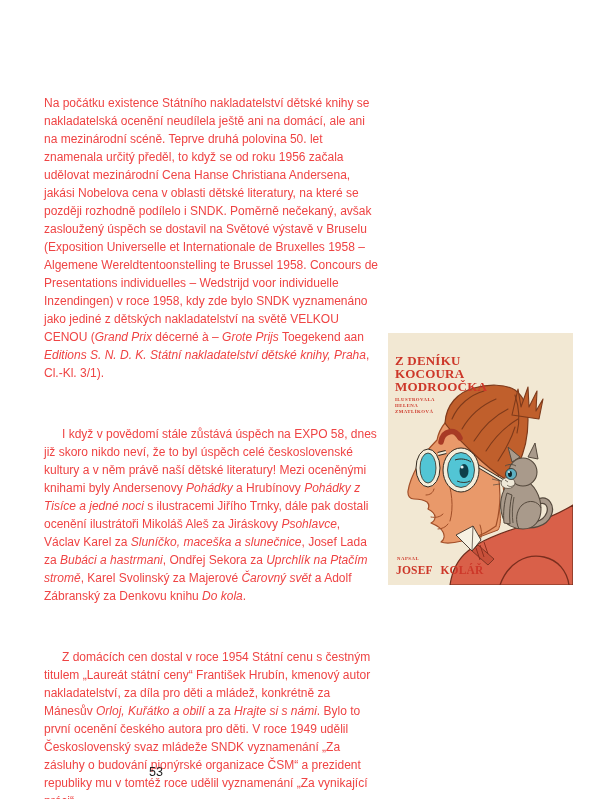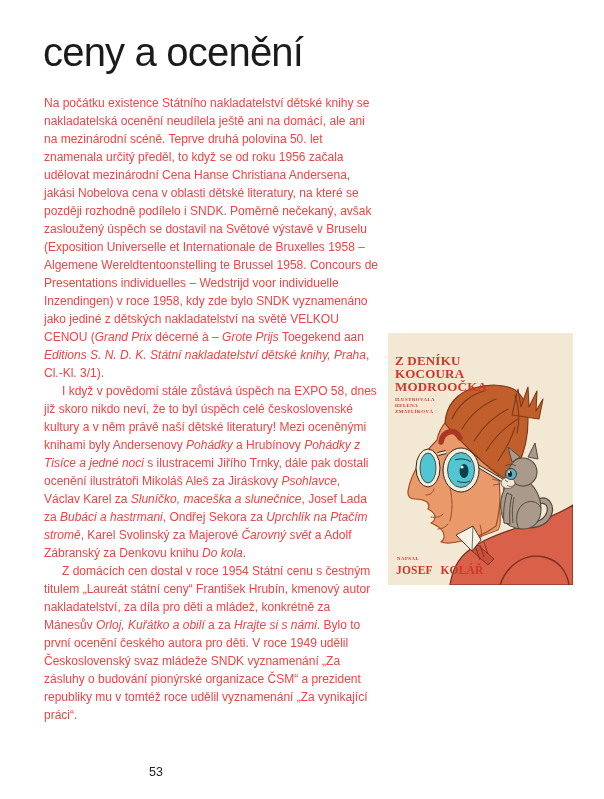--- a/index.html
+++ b/index.html
@@ -16,21 +16,21 @@
     position:absolute;left:43px;top:30px;margin:0;
     font-size:40px;font-weight:400;letter-spacing:-0.8px;
     color:#1b1b1b;
   }
   .text-column{
     position:absolute;left:44px;top:94px;width:334px;
     font-size:12px;line-height:18px;color:#ef4444;
     text-align:left;
   }
   .text-column p{margin:0;}
-  .text-column p.indent{text-indent:18px;}
+  .text-column p.indent{text-indent:18px;margin-top:43px;}
   .text-column em{font-style:italic;}
   .book-cover{
     position:absolute;left:388px;top:333px;width:190px;height:252px;
     display:block;
   }
   .page-number{
     position:absolute;left:149px;top:765px;
     font-size:12.5px;font-weight:400;color:#222222;
   }
   .cover-title{
@@ -42,21 +42,20 @@
     font-family:"Liberation Serif", serif;
     font-weight:700;
     letter-spacing:0.5px;
   }
 </style>
 </head>
 <body>
 
 <div class="page">
 
-  <h1 class="page-title">ceny a ocenění</h1>
 
   <section class="text-column">
       <p class=""><span>Na počátku existence Státního nakladatelství dětské knihy se nakladatelská ocenění neudílela ještě ani na domácí, ale ani na mezinárodní scéně. Teprve druhá polovina 50. let znamenala určitý předěl, to když se od roku 1956 začala udělovat mezinárodní Cena Hanse Christiana Andersena, jakási Nobelova cena v oblasti dětské literatury, na které se později rozhodně podílelo i SNDK. Poměrně nečekaný, avšak zasloužený úspěch se dostavil na Světové výstavě v Bruselu (Exposition Universelle et Internationale de Bruxelles 1958 – Algemene Wereldtentoonstelling te Brussel 1958. Concours de Presentations individuelles – Wedstrijd voor individuelle Inzendingen) v roce 1958, kdy zde bylo SNDK vyznamenáno jako jediné z dětských nakladatelství na světě VELKOU CENOU (</span><em>Grand Prix</em><span> décerné à – </span><em>Grote Prijs</em><span> Toegekend aan </span><em>Editions S. N. D. K. Státní nakladatelství dětské knihy, Praha</em><span>, Cl.-Kl. 3/1).</span></p>
       <p class="indent"><span>I když v povědomí stále zůstává úspěch na EXPO 58, dnes již skoro nikdo neví, že to byl úspěch celé československé kultury a v něm právě naší dětské literatury! Mezi oceněnými knihami byly Andersenovy </span><em>Pohádky</em><span> a Hrubínovy </span><em>Pohádky z Tisíce a jedné noci</em><span> s ilustracemi Jiřího Trnky, dále pak dostali ocenění ilustrátoři Mikoláš Aleš za Jiráskovy </span><em>Psohlavce</em><span>, Václav Karel za </span><em>Sluníčko, maceška a slunečnice</em><span>, Josef Lada za </span><em>Bubáci a hastrmani</em><span>, Ondřej Sekora za </span><em>Uprchlík na Ptačím stromě</em><span>, Karel Svolinský za Majerové </span><em>Čarovný svět</em><span> a Adolf Zábranský za Denkovu knihu </span><em>Do kola</em><span>.</span></p>
       <p class="indent"><span>Z domácích cen dostal v roce 1954 Státní cenu s čestným titulem „Laureát státní ceny“ František Hrubín, kmenový autor nakladatelství, za díla pro děti a mládež, konkrétně za Mánesův </span><em>Orloj, Kuřátko a obilí</em><span> a za </span><em>Hrajte si s námi</em><span>. Bylo to první ocenění českého autora pro děti. V roce 1949 udělil Československý svaz mládeže SNDK vyznamenání „Za zásluhy o budování pionýrské organizace ČSM“ a prezident republiky mu v tomtéž roce udělil vyznamenání „Za vynikající práci“.</span></p>
     </section>
 
   <figure class="book-cover" style="margin:0">
     <svg width="185" height="252" viewBox="0 0 185 252" xmlns="http://www.w3.org/2000/svg">
 

